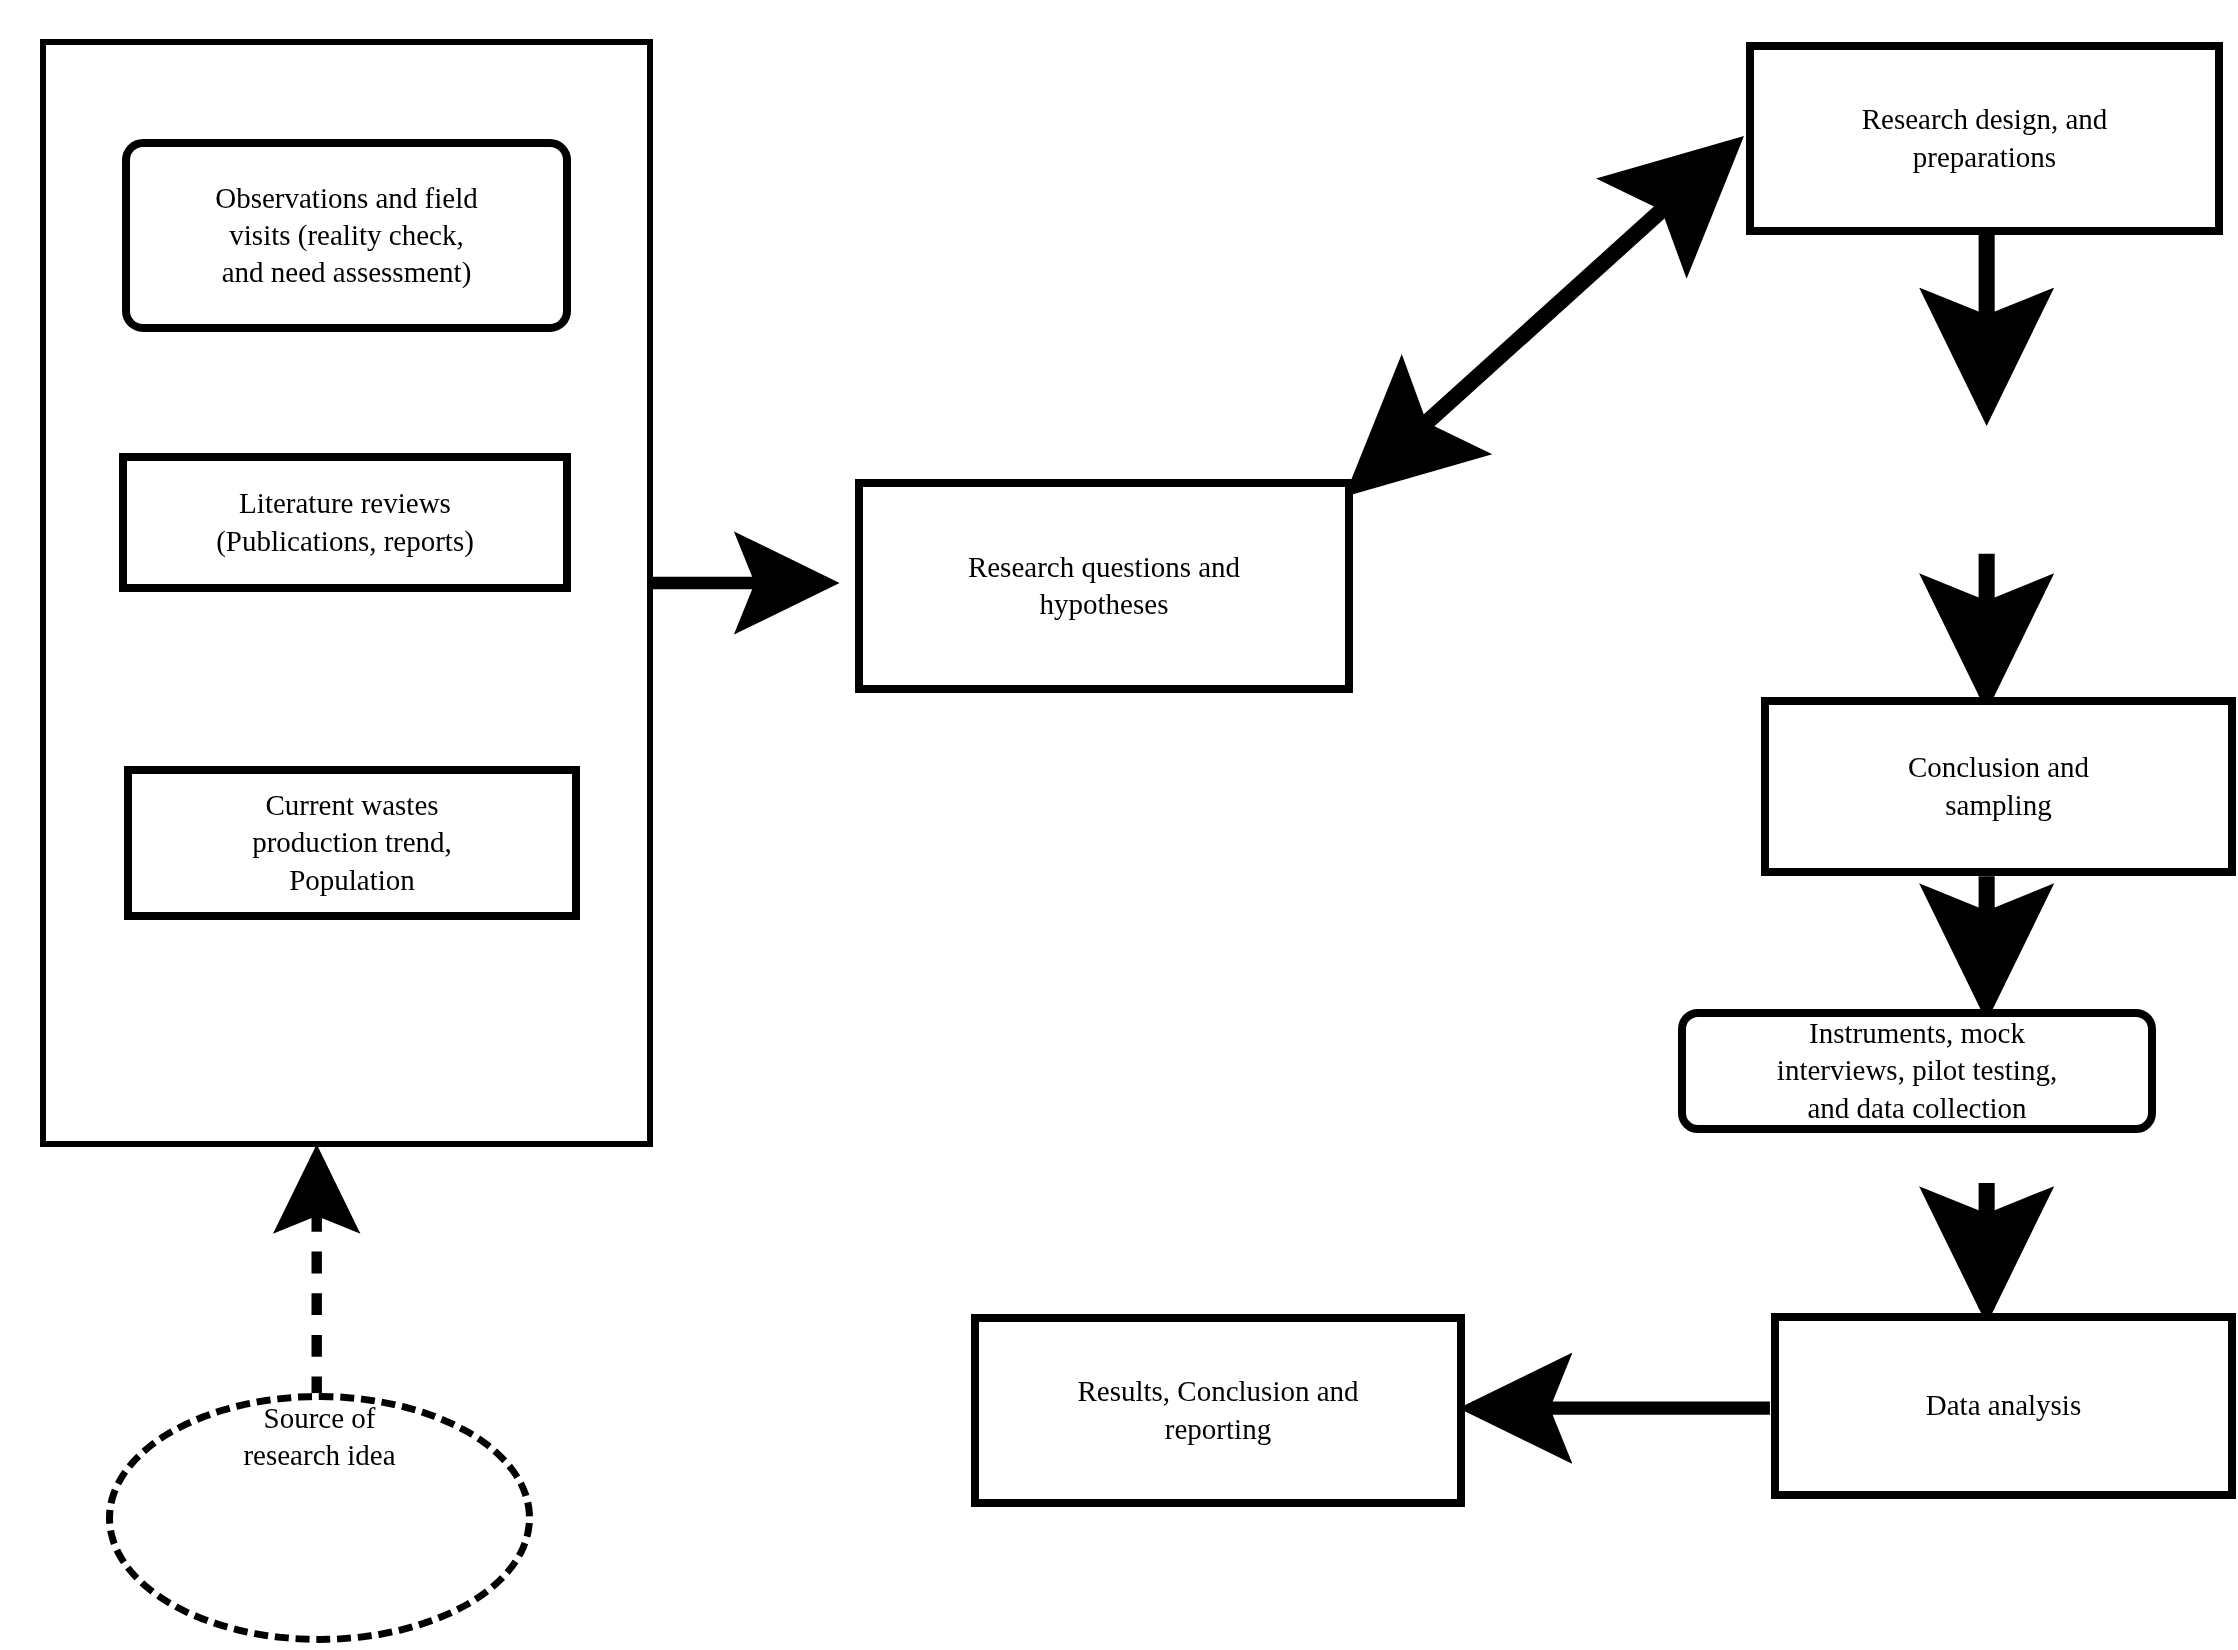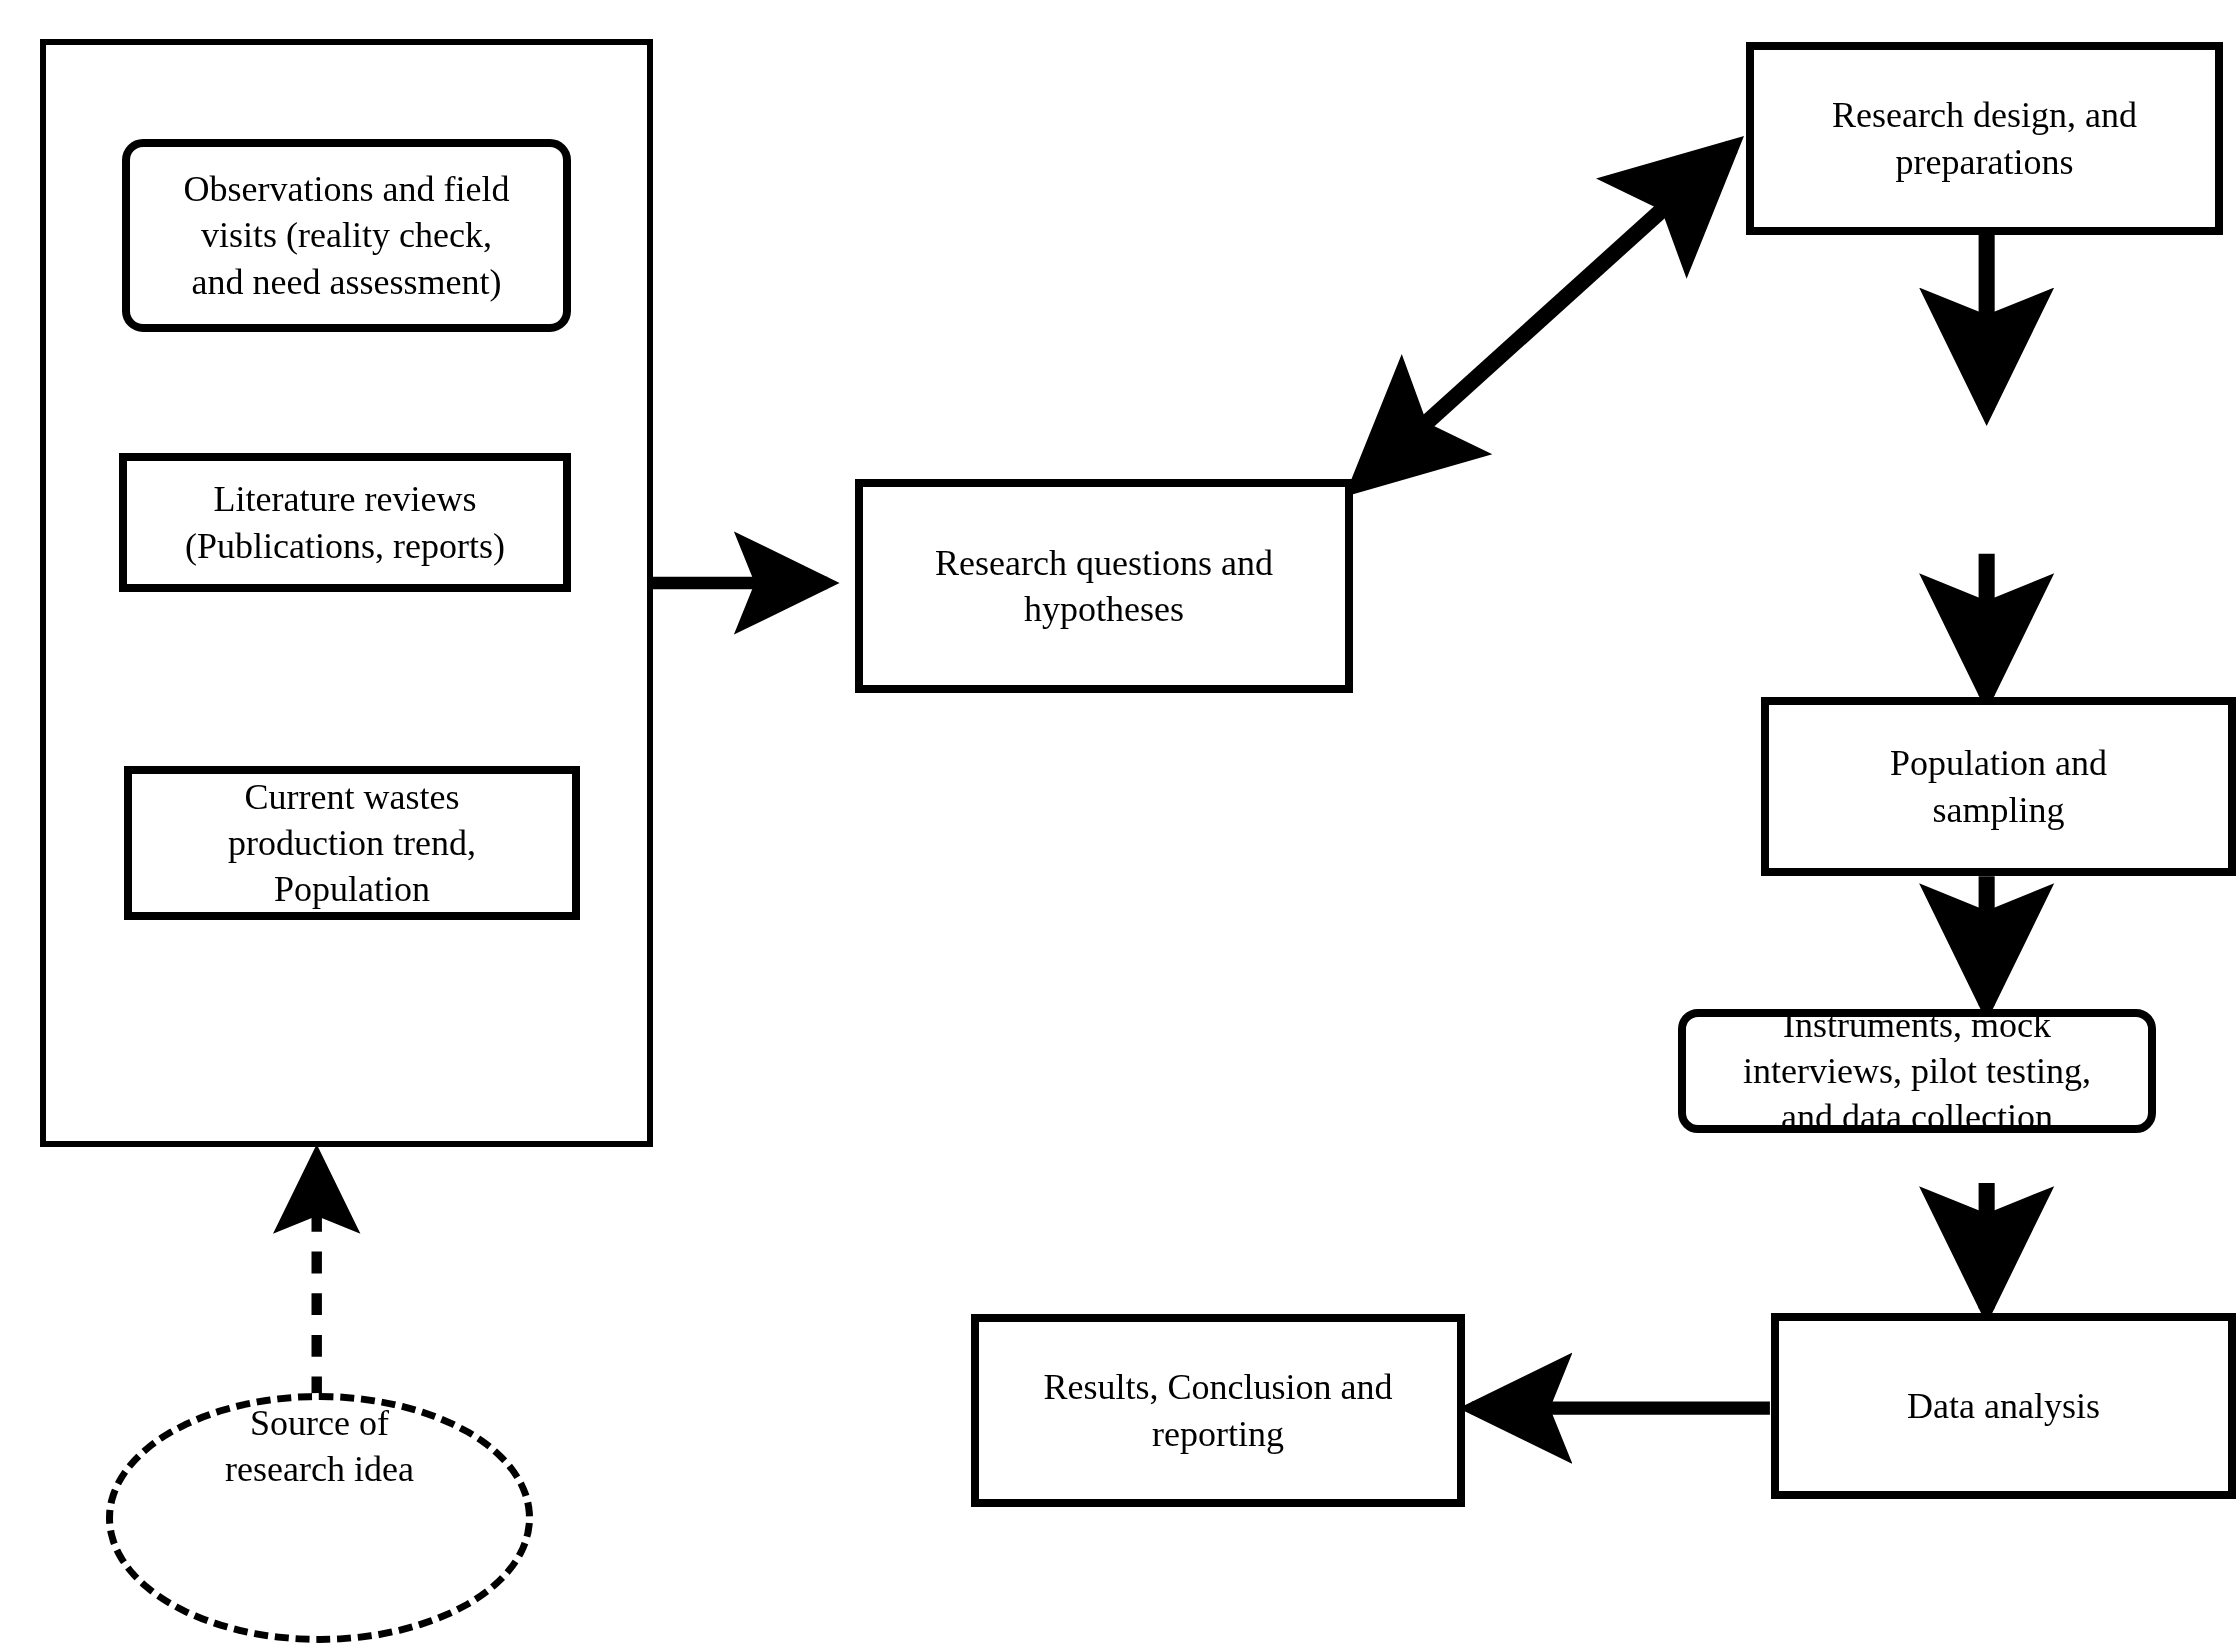--- a/index.html
+++ b/index.html
@@ -36,21 +36,21 @@
     justify-content: center;
     text-align: center;
   }
   .node.container {
     border-width: 6.6px;
     align-items: flex-start;
     justify-content: flex-start;
   }
   .node-label {
     font-family: "Liberation Serif", "DejaVu Serif", serif;
-    font-size: 36px;
+    font-size: 29px;
     line-height: 1.28;
     color: #000000;
     white-space: pre-line;
     padding: 0 8.5px;
   }
   .ellipse-node {
     position: absolute;
     box-sizing: border-box;
     border: 7.6px dashed #000000;
     border-radius: 50%;
@@ -123,21 +123,21 @@
 research idea</span>
   </div>
 
   <div class="node" style="left:1746px; top:42px; width:477px; height:193px;">
     <span class="node-label">Research design, and
 preparations</span>
   </div>
 
 
   <div class="node" style="left:1761px; top:697px; width:475px; height:179px;">
-    <span class="node-label">Population and
+    <span class="node-label">Conclusion and
 sampling</span>
   </div>
 
   <div class="node" style="left:1678px; top:1009px; width:478px; height:124px;border-radius:20px;">
     <span class="node-label">Instruments, mock
 interviews, pilot testing,
 and data collection</span>
   </div>
 
   <div class="node" style="left:1771px; top:1313px; width:465px; height:186px;">

